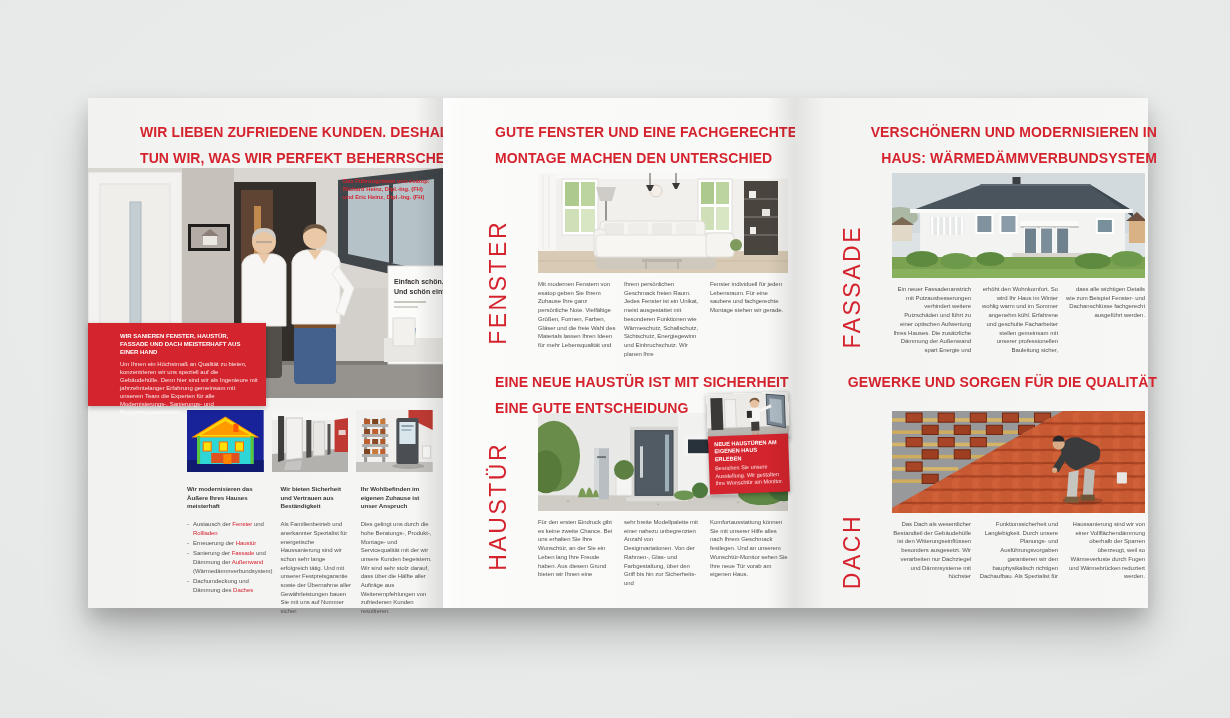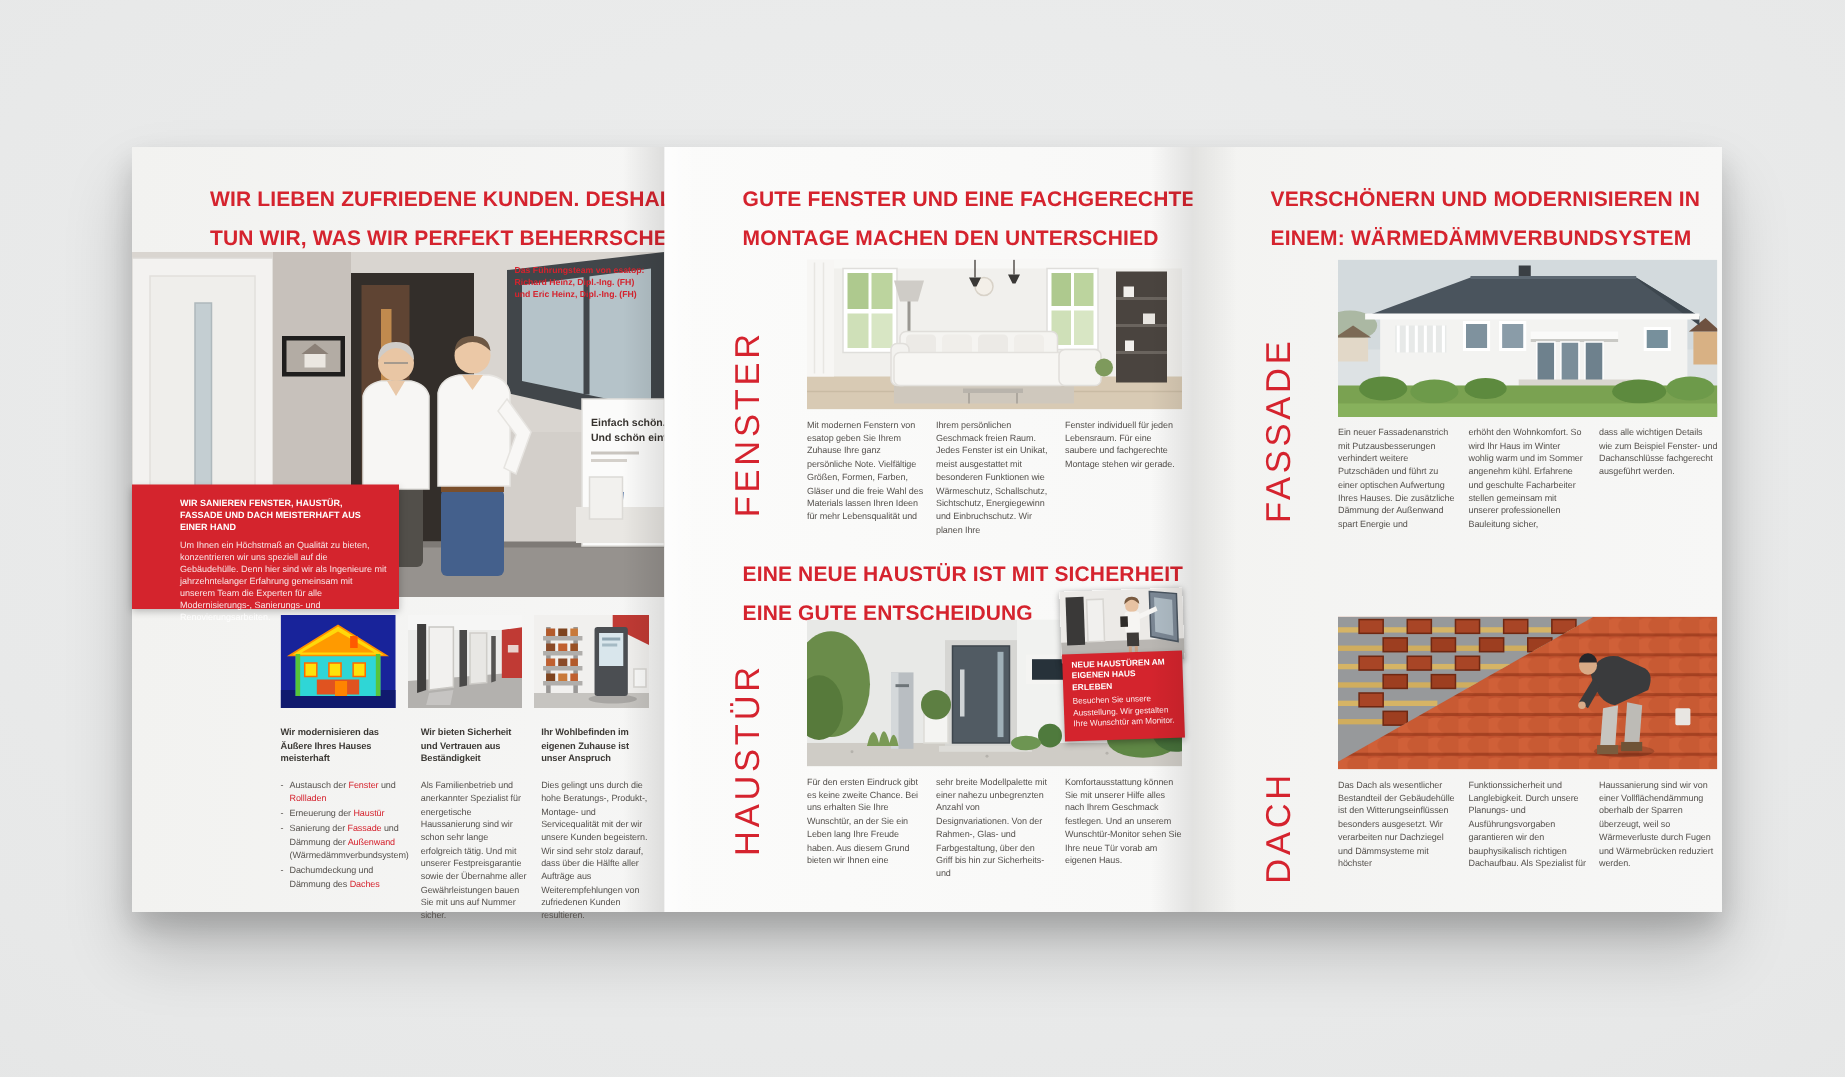--- a/index.html
+++ b/index.html
@@ -4,21 +4,21 @@
 <style>
   html,body{margin:0;padding:0;width:1230px;height:718px;overflow:hidden;
     font-family:"Liberation Sans",sans-serif;}
   body{background:radial-gradient(120% 130% at 50% 38%, #edeeee 0%, #e7e8e8 55%, #dfe0e0 100%);}
   .brochure{position:absolute;left:88px;top:98px;width:1060px;height:510px;
     background:#f6f6f5;
     box-shadow:0 10px 18px rgba(0,0,0,.16), 0 26px 42px rgba(0,0,0,.20);}
   .panel{position:absolute;top:0;height:100%;}
   .p-left{left:0;width:355px;background:linear-gradient(90deg,#f2f2f0,#f6f6f5);}
   .p-mid{left:355px;width:352px;background:linear-gradient(90deg,#fbfbfa,#f8f8f7);}
-  .p-right{left:707px;width:353px;background:linear-gradient(90deg,#f3f3f1,#f7f7f6);}
+  .p-right{left:707px;width:353px;background:linear-gradient(90deg,#f3f3f1,#f7f7f6);text-align:right;}
   .fold{position:absolute;top:0;bottom:0;pointer-events:none;z-index:9;}
   .f1a{left:327px;width:28px;background:linear-gradient(90deg,rgba(0,0,0,0) 0%,rgba(0,0,0,.10) 100%);}
   .f1b{left:355px;width:22px;background:linear-gradient(90deg,rgba(255,255,255,.65) 0%,rgba(255,255,255,0) 100%);}
   .f2a{left:679px;width:28px;background:linear-gradient(90deg,rgba(0,0,0,0) 0%,rgba(0,0,0,.09) 100%);}
   .f2b{left:707px;width:30px;background:linear-gradient(90deg,rgba(0,0,0,.07) 0%,rgba(0,0,0,0) 100%);}
 
   .headline{position:absolute;left:52px;top:12px;width:310px;color:#d5232e;
     font-size:14px;line-height:26px;font-weight:bold;letter-spacing:.1px;}
   .headline.low{top:262px;}
   .hl-line{display:block;white-space:nowrap;}
@@ -364,21 +364,21 @@
     <div class="cols cols-haustuer">
       <p>Für den ersten Eindruck gibt es keine zweite Chance. Bei uns erhalten Sie Ihre Wunschtür, an der Sie ein Leben lang Ihre Freude haben. Aus diesem Grund bieten wir Ihnen eine</p>
       <p>sehr breite Modellpalette mit einer nahezu unbegrenzten Anzahl von Designvariationen. Von der Rahmen-, Glas- und Farbgestaltung, über den Griff bis hin zur Sicherheits- und</p>
       <p>Komfortausstattung können Sie mit unserer Hilfe alles nach Ihrem Geschmack festlegen. Und an unserem Wunschtür-Monitor sehen Sie Ihre neue Tür vorab am eigenen Haus.</p>
     </div>
   </section>
 
   <section class="panel p-right">
     <h1 class="headline">
       <span class="hl-line">VERSCHÖNERN UND MODERNISIEREN IN</span>
-      <span class="hl-line">EINEM: WÄRMEDÄMMVERBUNDSYSTEM</span>
+      <span class="hl-line">HAUS: WÄRMEDÄMMVERBUNDSYSTEM</span>
     </h1>
     <div class="vlabel v-fassade">FASSADE</div>
 
     <figure class="photo ph-fassade">
       <svg viewBox="0 0 252 105" preserveAspectRatio="none">
         <rect width="252" height="105" fill="#d3dadd"></rect>
         <rect y="60" width="252" height="45" fill="#dde2e4"></rect>
         <ellipse cx="8" cy="44" rx="18" ry="10" fill="#9aa98a" opacity=".7"></ellipse>
         <rect x="0" y="52" width="20" height="16" fill="#e2d8c8"></rect>
         <polygon points="-2,52 10,44 22,52" fill="#7c6a55"></polygon>
@@ -416,20 +416,21 @@
       </svg>
     </figure>
 
     <div class="cols cols-fassade">
       <p>Ein neuer Fassadenanstrich mit Putzausbesserungen verhindert weitere Putzschäden und führt zu einer optischen Aufwertung Ihres Hauses. Die zusätzliche Dämmung der Außenwand spart Energie und</p>
       <p>erhöht den Wohnkomfort. So wird Ihr Haus im Winter wohlig warm und im Sommer angenehm kühl. Erfahrene und geschulte Facharbeiter stellen gemeinsam mit unserer professionellen Bauleitung sicher,</p>
       <p>dass alle wichtigen Details wie zum Beispiel Fenster- und Dachanschlüsse fachgerecht ausgeführt werden.</p>
     </div>
 
     <h1 class="headline low">
+      <span class="hl-line">GEWERKE UND SORGEN FÜR DIE QUALITÄT</span>
     </h1>
     <div class="vlabel v-dach">DACH</div>
 
     <figure class="photo ph-dach">
       <svg viewBox="0 0 252 100" preserveAspectRatio="none">
         <defs>
           <pattern id="tiles" width="20" height="13" patternUnits="userSpaceOnUse">
             <rect width="20" height="13" fill="#c2512e"></rect>
             <ellipse cx="5" cy="7" rx="9" ry="6" fill="#d06038"></ellipse>
             <ellipse cx="15" cy="6" rx="9" ry="6" fill="#c85a33"></ellipse>

